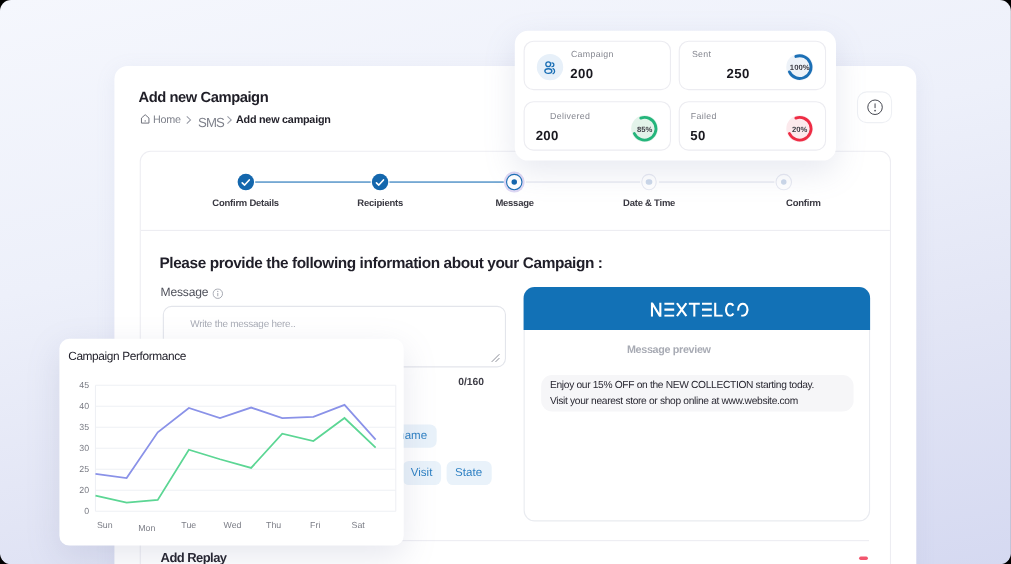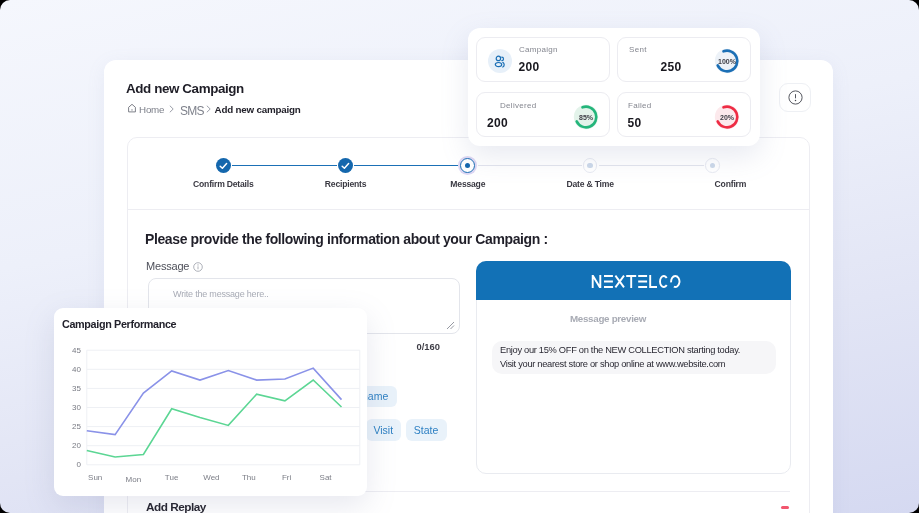--- a/index.html
+++ b/index.html
@@ -152,21 +152,21 @@
 
   <div class="abs" style="left:628px;top:101px;font-size:8px;color:#84868f;letter-spacing:0.3px;">Failed</div>
   <div class="abs" style="left:627.5px;top:116px;font-size:12px;font-weight:bold;color:#19181f;letter-spacing:0.3px;">50</div>
   <svg class="abs" style="left:713.5px;top:104px;" width="26" height="26" viewBox="0 0 26 26">
     <circle cx="13" cy="13" r="12.2" fill="#fce9ec"></circle>
     <path d="M9.48 3.32 A 10.3 10.3 0 1 1 3.67 17.35" fill="none" stroke="#ee2c44" stroke-width="2.6" stroke-linecap="round"></path>
     <text x="13" y="15.6" text-anchor="middle" font-size="7" font-weight="bold" fill="#3d3d45">20%</text>
   </svg>
 
   <div class="abs card" style="left:54px;top:308px;width:313px;height:188px;border-radius:9px;box-shadow:0 10px 30px rgba(120,126,165,0.18);"></div>
-  <div class="abs" style="left:62px;top:318px;font-size:10.8px;font-weight:bold;letter-spacing:-0.35px;color:#23222c;">Campaign Performance</div>
+  <div class="abs" style="left:62px;top:318px;font-size:10.8px;font-weight:normal;letter-spacing:-0.35px;color:#23222c;">Campaign Performance</div>
   <svg class="abs" style="left:54px;top:308px;" width="313" height="188" viewBox="0 0 313 188">
     <g stroke="#eef0f4" stroke-width="1">
       <line x1="32.8" y1="42.2" x2="305.8" y2="42.2"></line>
       <line x1="32.8" y1="61.3" x2="305.8" y2="61.3"></line>
       <line x1="32.8" y1="80.4" x2="305.8" y2="80.4"></line>
       <line x1="32.8" y1="99.5" x2="305.8" y2="99.5"></line>
       <line x1="32.8" y1="118.6" x2="305.8" y2="118.6"></line>
       <line x1="32.8" y1="137.7" x2="305.8" y2="137.7"></line>
       <line x1="32.8" y1="156.8" x2="305.8" y2="156.8"></line>
       <line x1="32.8" y1="42.2" x2="32.8" y2="156.8"></line>

